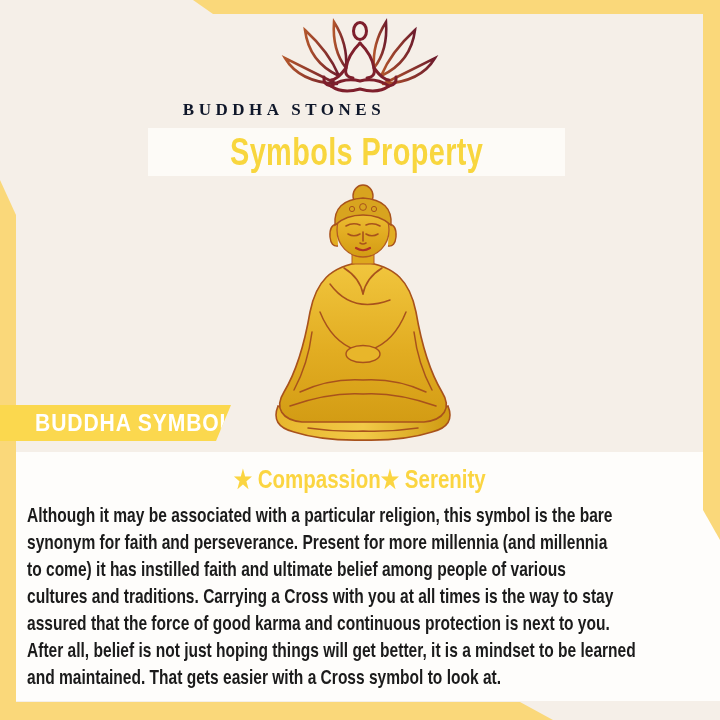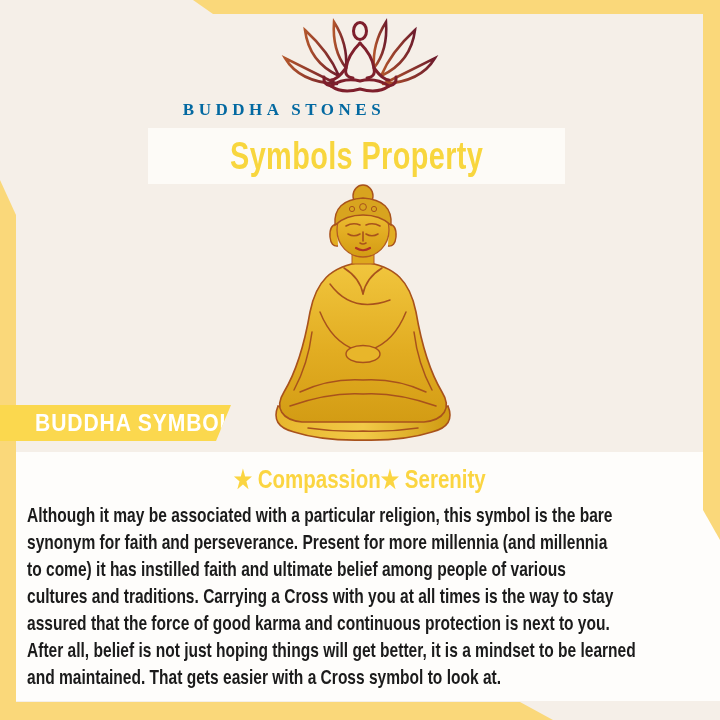--- a/index.html
+++ b/index.html
@@ -15,25 +15,25 @@
     clip-path:polygon(0 0,100% 0,100% 100%,0 calc(100% - 30px));}
   .stripe-left{left:0;top:180px;width:16px;height:540px;
     clip-path:polygon(0 0,100% 35px,100% 100%,0 100%);}
   .stripe-bottom{left:0;top:702px;width:553px;height:18px;
     clip-path:polygon(0 0,520px 0,100% 100%,0 100%);}
   
   .logo{position:absolute;top:14px;left:50%;transform:translateX(-50%);z-index:2;}
   .brand-name{
     position:absolute;top:100px;left:0;width:568px;text-align:center;
     font-family:"Liberation Serif",serif;font-size:17px;font-weight:600;
-    letter-spacing:4.5px;color:#0369a1;z-index:2;
+    letter-spacing:4.5px;color:#0f172a;z-index:2;
   }
   
   .title-band{
-    position:absolute;left:148px;top:128px;width:417px;height:56px;
+    position:absolute;left:148px;top:128px;width:417px;height:48px;
     background:#fdfbf7;display:flex;align-items:center;justify-content:center;z-index:2;
   }
   .title-band h1{
     margin:0;font-size:38px;font-weight:bold;color:#f8d63e;
     transform:scaleX(0.76);white-space:nowrap;letter-spacing:0.5px;
   }
   
   .buddha{position:absolute;left:260px;top:182px;z-index:2;}
   
   .badge{

